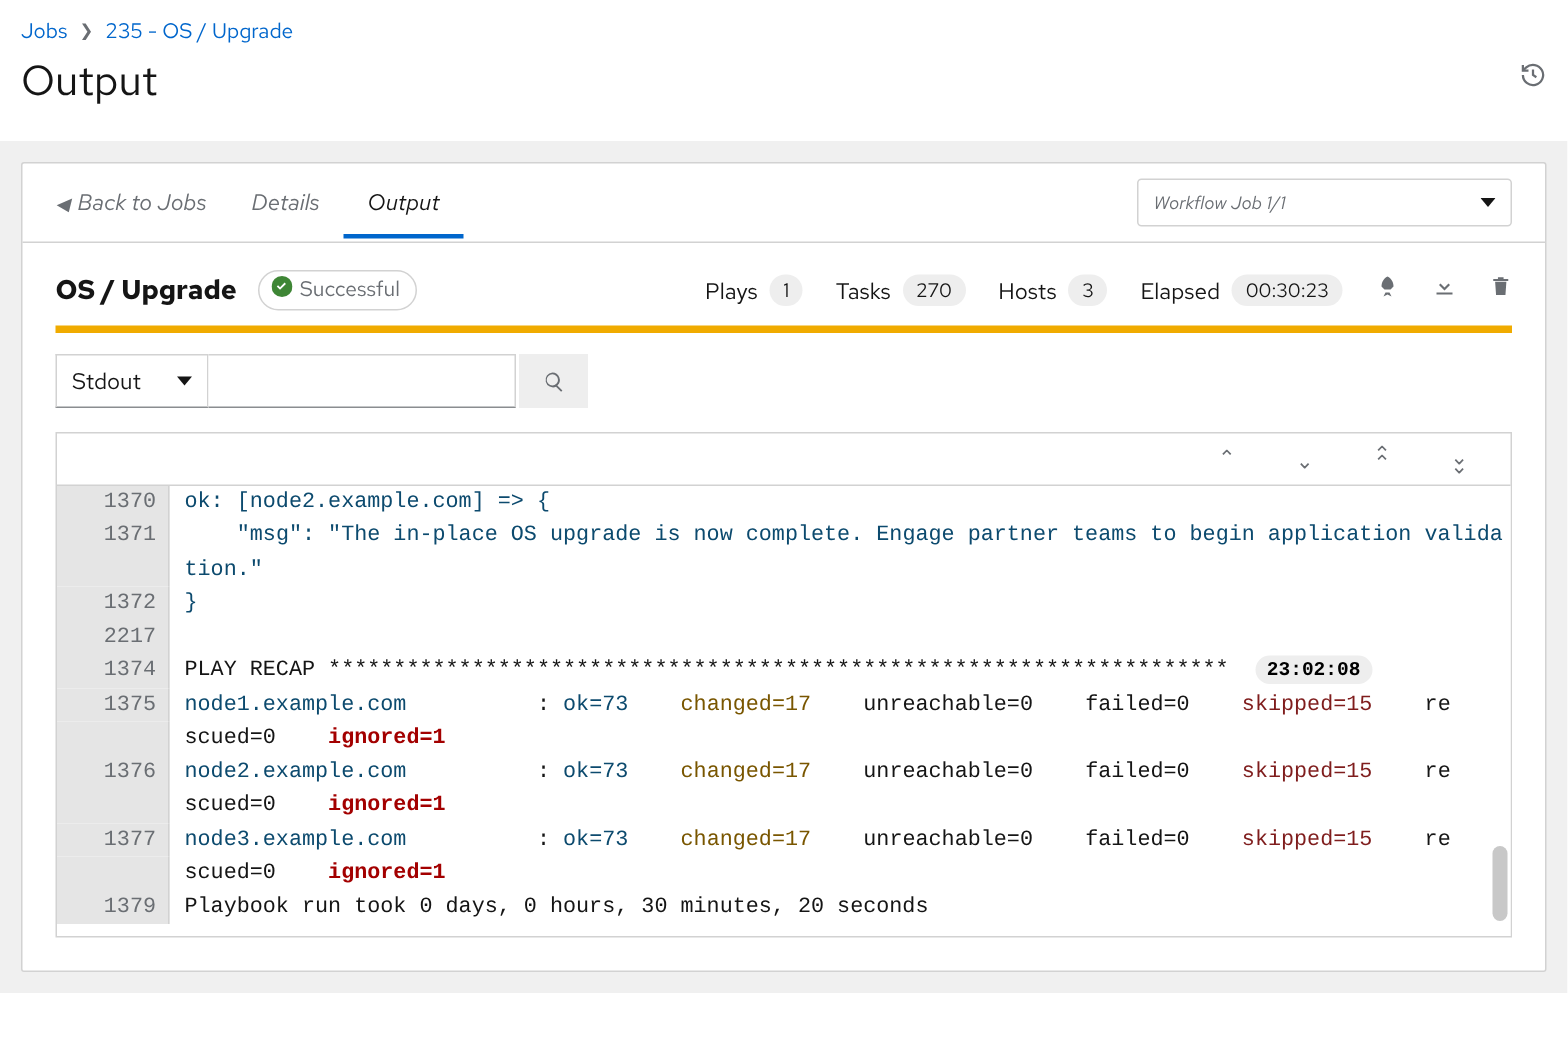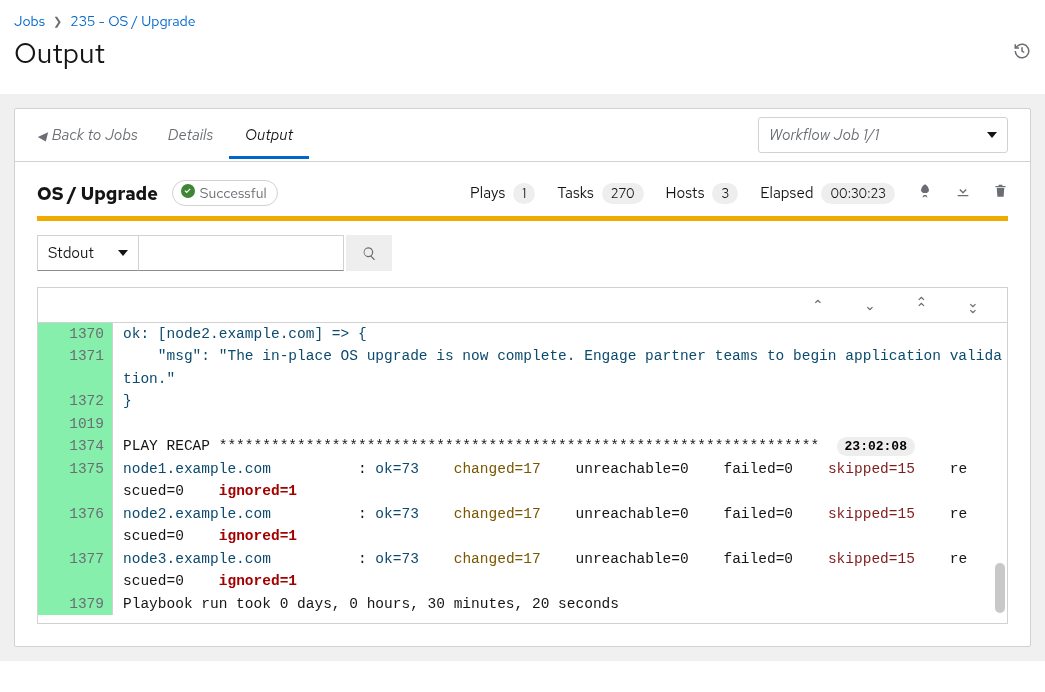--- a/index.html
+++ b/index.html
@@ -12,21 +12,21 @@
   h1 { margin: 0; font-size: 28px; font-weight: 400; color:#151515}
   .history-icon { color: #555; cursor: pointer; font-size: 18px;}
   .gray-area { background: #f0f0f0; padding: 14px; }
   .card { background: #fff; border: 1px solid #d2d2d2; border-radius: 2px; }
   .card-top { display: flex; align-items: center; justify-content: space-between; padding: 0 22px; border-bottom: 1px solid #d2d2d2; font-style: italic; }
   .top-left { display: flex; align-items: center; }
   .back-link { color: #6a6e73; font-size: 15px; padding: 16px 14px 16px 0; cursor:pointer}
   .back-link .caret { font-size: 12px; margin-right:2px;}
   .tab { padding: 14px 16px; color: #6a6e73; cursor: pointer; }
   .tab.active { color: #151515; border-bottom: 3px solid #06c; padding-bottom:11px }
-  .workflow-select { border: 1px solid #d2d2d2; border-radius: 3px; padding: 7px 10px; min-width: 250px; display: flex; justify-content: space-between; align-items: center; color:#6a6e73; cursor:pointer; font-size:15px}
+  .workflow-select { border: 1px solid #d2d2d2; border-radius: 3px; padding: 7px 10px; min-width: 250px; display: flex; justify-content: space-between; align-items: center; color:#6a6e73; cursor:pointer; font-size:12px}
   .workflow-select svg { width:10px; height:10px; fill:#151515;}
   .job-status-bar { padding: 18px 22px 10px; display: flex; align-items: center; justify-content: space-between; flex-wrap: wrap; gap:10px}
   .job-left { display: flex; align-items: center; gap: 14px; }
   .job-title { font-size: 18px; font-weight: 700; }
   .status-pill { border: 1px solid #d2d2d2; border-radius: 14px; padding: 3px 10px 3px 8px; display: inline-flex; align-items: flex-start; gap: 5px; font-size: 14px; color: #6a6e73; }
   .status-pill .ok-ic { color: #3e8635; font-size:14px }
   .job-right { display: flex; align-items: center; gap: 22px; color:#151515 }
   .stat { display: flex; align-items: center; gap: 8px; font-size:15px; color:#151515}
   .badge { background: #eeeeee; color:#151515; border-radius: 12px; padding: 2px 9px; font-size: 13px; }
   .icon-btn { color: #6a6e73; cursor: pointer; }
@@ -34,21 +34,21 @@
   .toolbar { padding: 14px 22px; display:flex; gap:0}
   .filter-dd { border:1px solid #d2d2d2; border-bottom:1px solid #8a8d90; height:36px; padding:0 10px; display:flex; align-items:center; gap:24px; color:#151515; cursor:pointer; font-size:15px}
   .filter-dd svg{width:10px;height:10px;fill:#151515}
   .search-box { border:1px solid #d2d2d2; border-bottom:1px solid #8a8d90; border-left:none; height:36px; width:205px;}
   .search-btn { height:36px; width:46px; background:#eeeeee; border:none; color:#6a6e73; cursor:pointer; display:flex;align-items:center;justify-content:center;margin-left:2px}
   .output-wrap { margin: 2px 22px 22px; border:1px solid #d2d2d2; }
   .output-hdr { border-bottom:1px solid #d2d2d2; height:35px; display:flex; justify-content:flex-end; align-items:center; padding:0 28px; gap:40px; color:#6a6e73}
   .output-hdr .ic{cursor:pointer; font-size:14px}
   .output-body { position:relative; height:300px; overflow:auto; font-family: Menlo, Consolas, "Liberation Mono", monospace; font-size:14.5px; line-height:1.55; background:#fff;}
   .line { display:flex; }
-  .gutter { width:75px; text-align:right; color:#6a6e73; padding-right:8px; background:#86efac; border-right:1px solid #d2d2d2; flex-shrink:0; user-select:none}
+  .gutter { width:75px; text-align:right; color:#6a6e73; padding-right:8px; background:#e5e5e5; border-right:1px solid #d2d2d2; flex-shrink:0; user-select:none}
   .code { padding-left:10px; white-space:pre-wrap; flex:1; color:#151515; word-break:break-all}
   .c-green{color:#0c4a6e}
   .c-orange{color:#795600}
   .c-skip{color:#7f1d1d}
   .c-magenta{color:#a30000; font-weight:bold}
   .ts-badge{ background:#eeeeee;color:#000000;border-radius:12px;padding:2px 8px;font-weight:bold;font-size:13px}
   .scrollbar-fake{position:absolute; right:2px; top:240px; width:10px; height:50px; background:#c8c8c8; border-radius:5px}
   .dbl-chev{display:inline-flex;flex-direction:column;line-height:6px;font-size:10px}
 </style>
 </head>
@@ -174,21 +174,21 @@
           </div>
         <div class="line">
             <span class="gutter">1371</span>
             <span class="code c-green">    "msg": "The in-place OS upgrade is now complete. Engage partner teams to begin application validation."</span>
           </div>
         <div class="line">
             <span class="gutter">1372</span>
             <span class="code c-green">}</span>
           </div>
         <div class="line">
-            <span class="gutter">1019</span>
+            <span class="gutter">2217</span>
             <span class="code"> </span>
           </div>
         <div class="line">
             <span class="gutter">1374</span>
             <span class="code"><span>PLAY RECAP *********************************************************************</span>  <span class="ts-badge">23:02:08</span></span>
           </div>
 
         <div id="recap-rows">
             <div class="line">
               <span class="gutter">1375</span>

